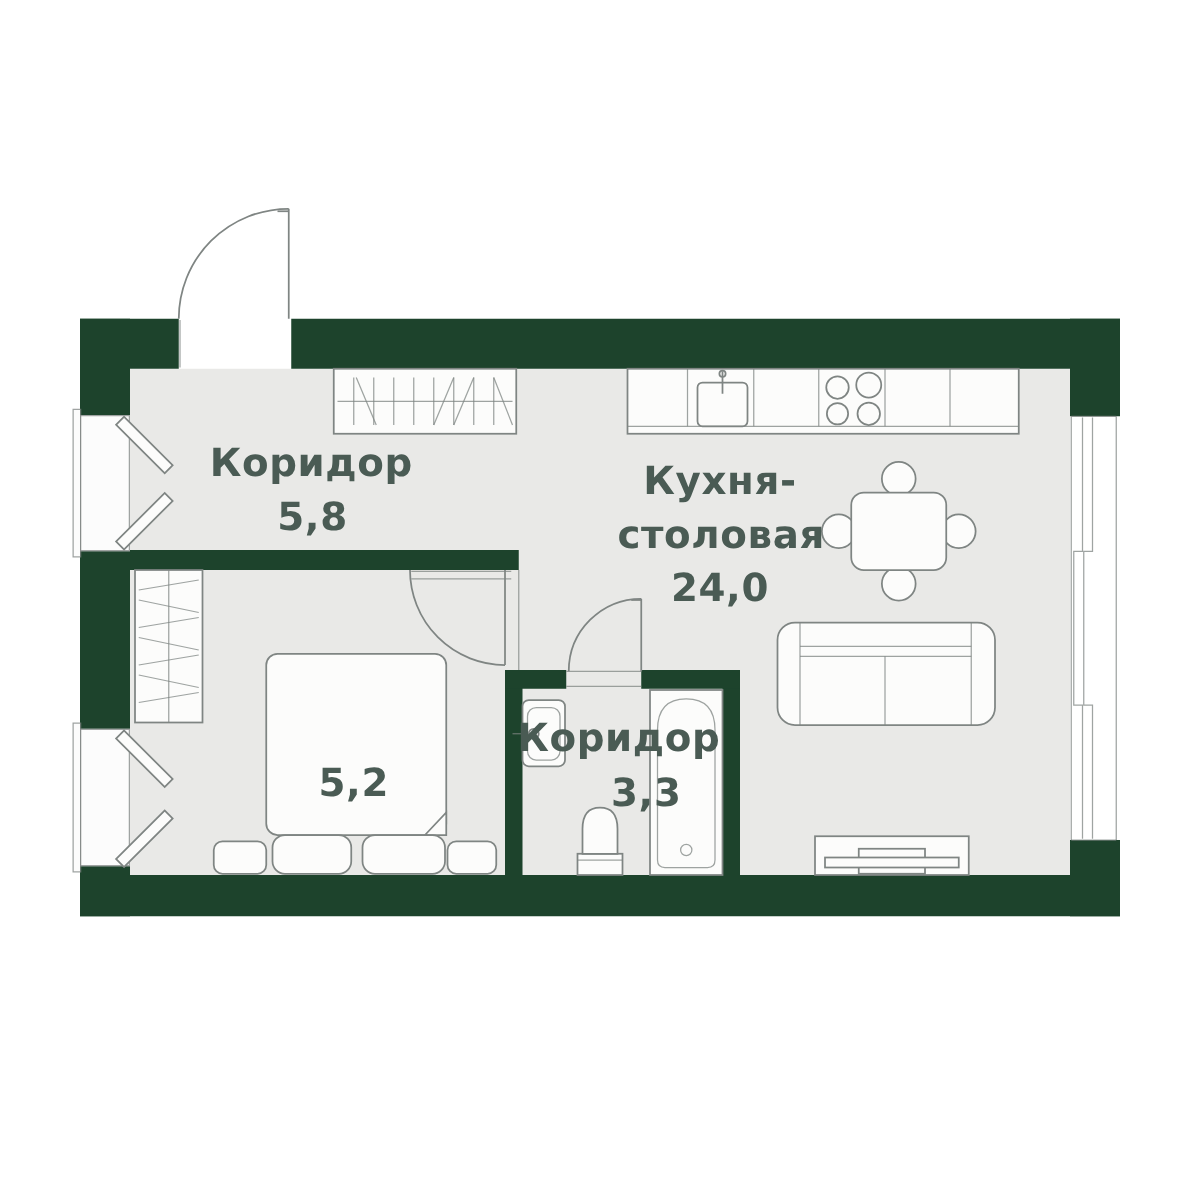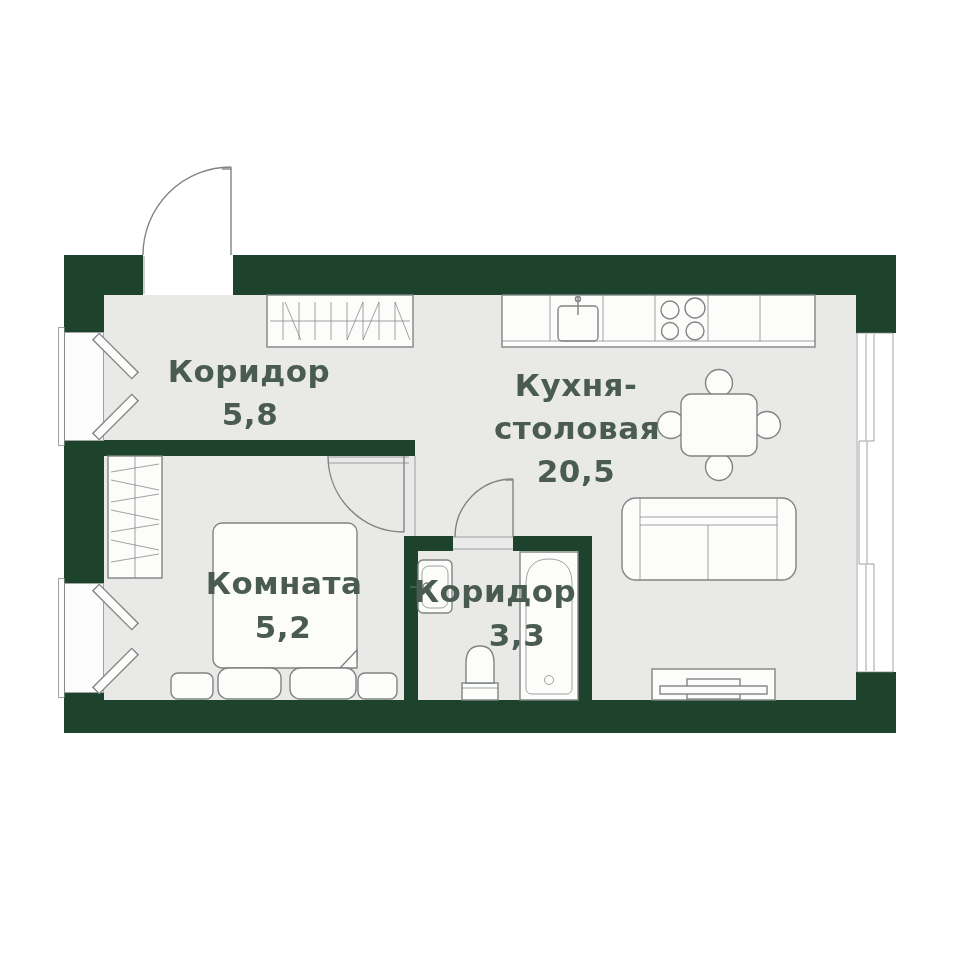--- a/index.html
+++ b/index.html
@@ -190,21 +190,20 @@
       <path d="M 532 694 Q 526 694 526 688 L 526 584 Q 526 559 549 559 Q 572 559 572 584 L 572 688 Q 572 694 566 694 Z" class="thin"></path>
       <circle cx="549" cy="680" r="4.5" class="thin"></circle>
     </g>
   </svg>
 
   <div class="lbl" style="left:249px;top:371px">Коридор</div>
   <div class="lbl" style="left:250px;top:414px">5,8</div>
 
   <div class="lbl" style="left:576px;top:385px">Кухня-</div>
   <div class="lbl" style="left:577px;top:428px">столовая</div>
-  <div class="lbl" style="left:576px;top:471px">20,5</div>
-
-  <div class="lbl" style="left:284px;top:583px">Комната</div>
+  <div class="lbl" style="left:576px;top:471px">24,0</div>
+
   <div class="lbl" style="left:283px;top:627px">5,2</div>
 
   <div class="lbl" style="left:495px;top:591px">Коридор</div>
   <div class="lbl" style="left:517px;top:635px">3,3</div>
 
 </div>
 
 </body></html>

